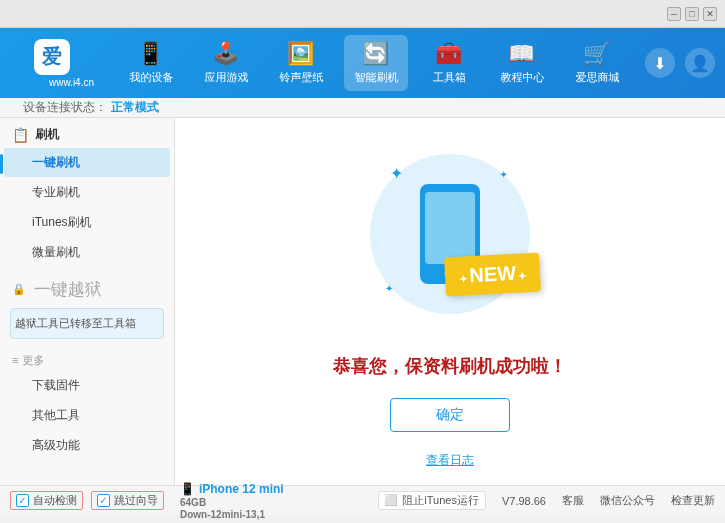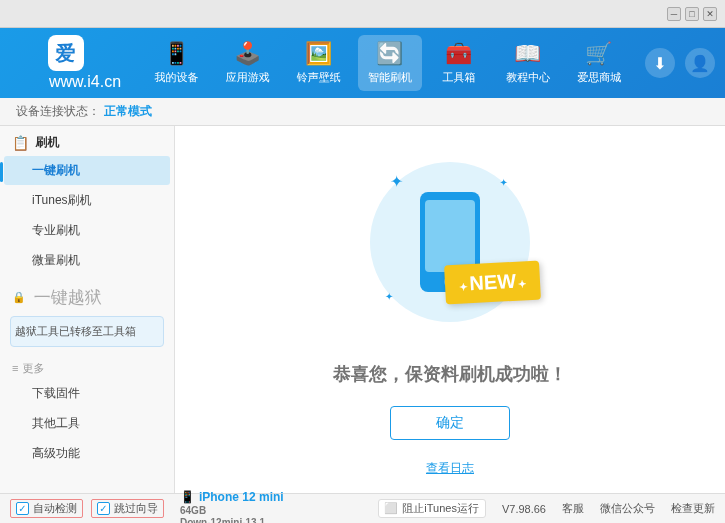--- a/index.html
+++ b/index.html
@@ -63,21 +63,21 @@
       display: flex;
       align-items: center;
       justify-content: center;
       font-size: 20px;
       font-weight: bold;
       color: #1a7fd4;
       margin-bottom: 2px;
     }
     .logo-text {
       color: white;
-      font-size: 16px;
+      font-size: 10px;
       margin-left: 39px;
     }
     .nav-items {
       display: flex;
       flex: 1;
       justify-content: space-around;
       align-items: center;
     }
     .nav-item {
       display: flex;
@@ -118,26 +118,26 @@
       display: flex;
       align-items: center;
       justify-content: center;
       color: white;
       cursor: pointer;
       font-size: 16px;
     }
 
     
     .status-bar {
-      height: 28px;
+      height: 20px;
       background: #f5f5f5;
       border-bottom: 1px solid #ddd;
       display: flex;
       align-items: center;
-      padding: 0 16px;
+      padding: 0 23px;
       font-size: 12px;
       color: #333;
     }
     .status-label {
       color: #666;
       margin-right: 4px;
     }
     .status-value {
       color: #1a9be8;
       font-weight: bold;
@@ -303,21 +303,21 @@
     }
     
     .sparkle {
       position: absolute;
       color: #1a9be8;
       font-size: 16px;
     }
 
     .success-text {
       font-size: 18px;
-      color: #737373;
+      color: #b91c1c;
       font-weight: bold;
     }
     .confirm-btn {
       width: 120px;
       height: 34px;
       background: white;
       border: 1.5px solid #1a9be8;
       border-radius: 4px;
       color: #1a9be8;
       font-size: 14px;
@@ -474,22 +474,22 @@
 
   <div class="sidebar">
 
     <div class="sidebar-section-header">
       <span class="sidebar-section-icon">📋</span>
       <span>刷机</span>
     </div>
     <div class="sidebar-item-wrap">
       <div class="sidebar-item active">一键刷机</div>
     </div>
+    <div class="sidebar-item">专业刷机</div>
     <div class="sidebar-item">iTunes刷机</div>
-    <div class="sidebar-item">专业刷机</div>
     <div class="sidebar-item">微量刷机</div>
 
     <div class="sidebar-divider">
       <span class="sidebar-divider-icon">🔒</span>
       <span class="sidebar-disabled" style="padding:0;color:#aaa;">一键越狱</span>
     </div>
     <div class="sidebar-notice">越狱工具已转移至工具箱</div>
 
     <div class="sidebar-divider" style="margin-top:8px;">
       <span class="sidebar-divider-icon">≡</span>

